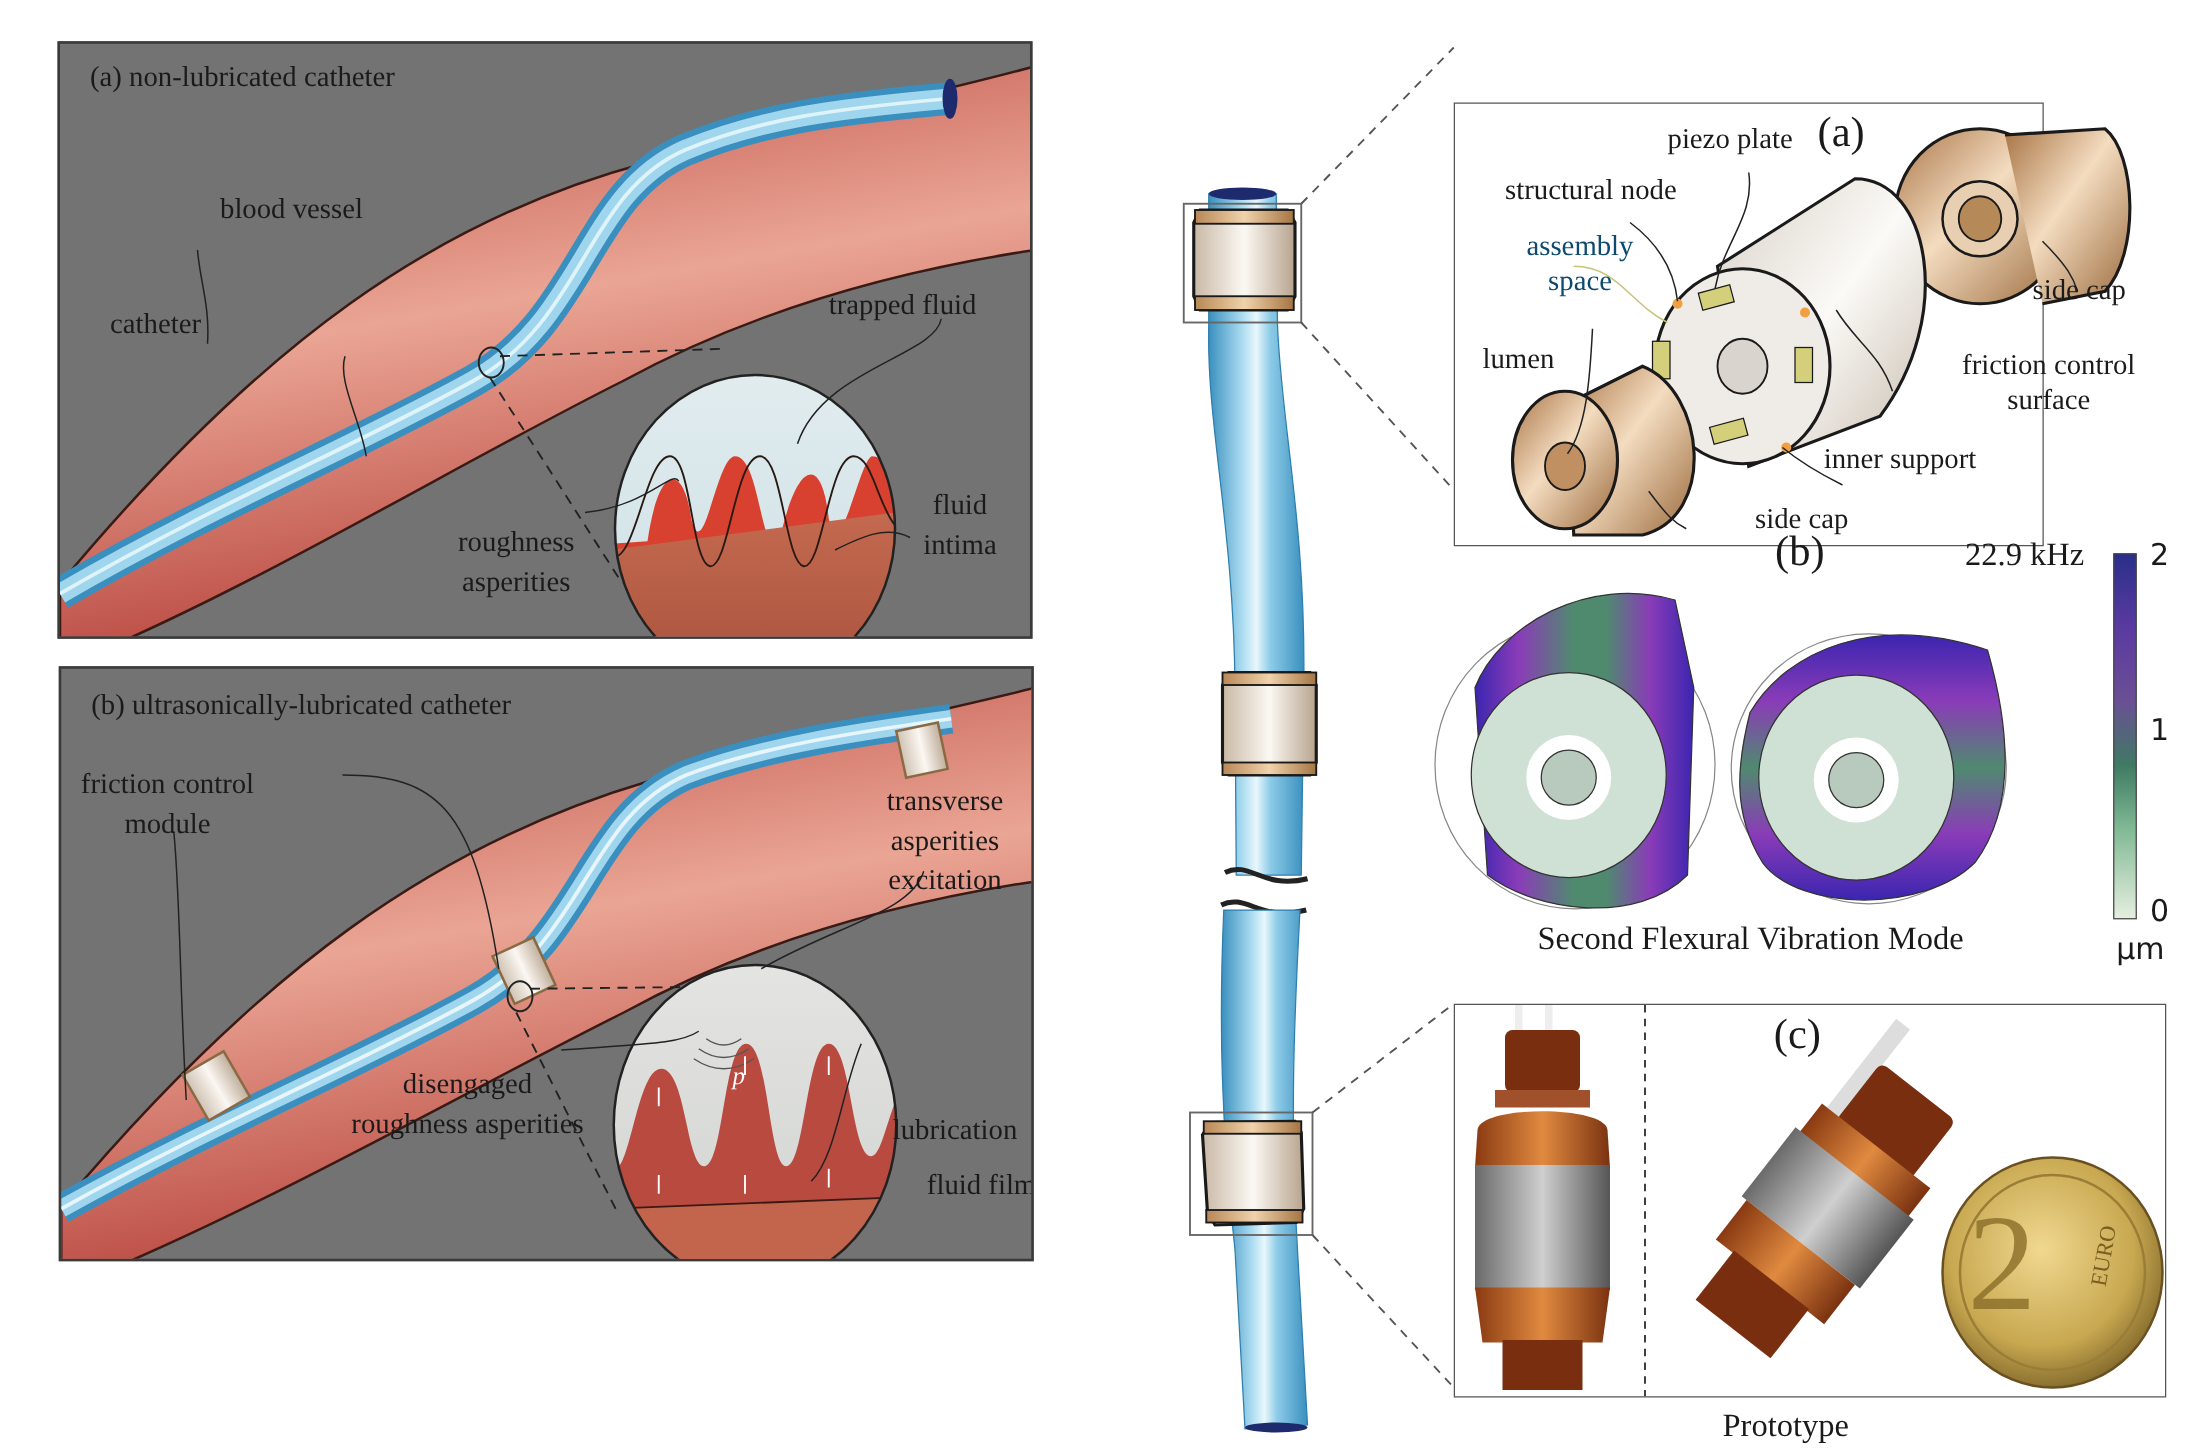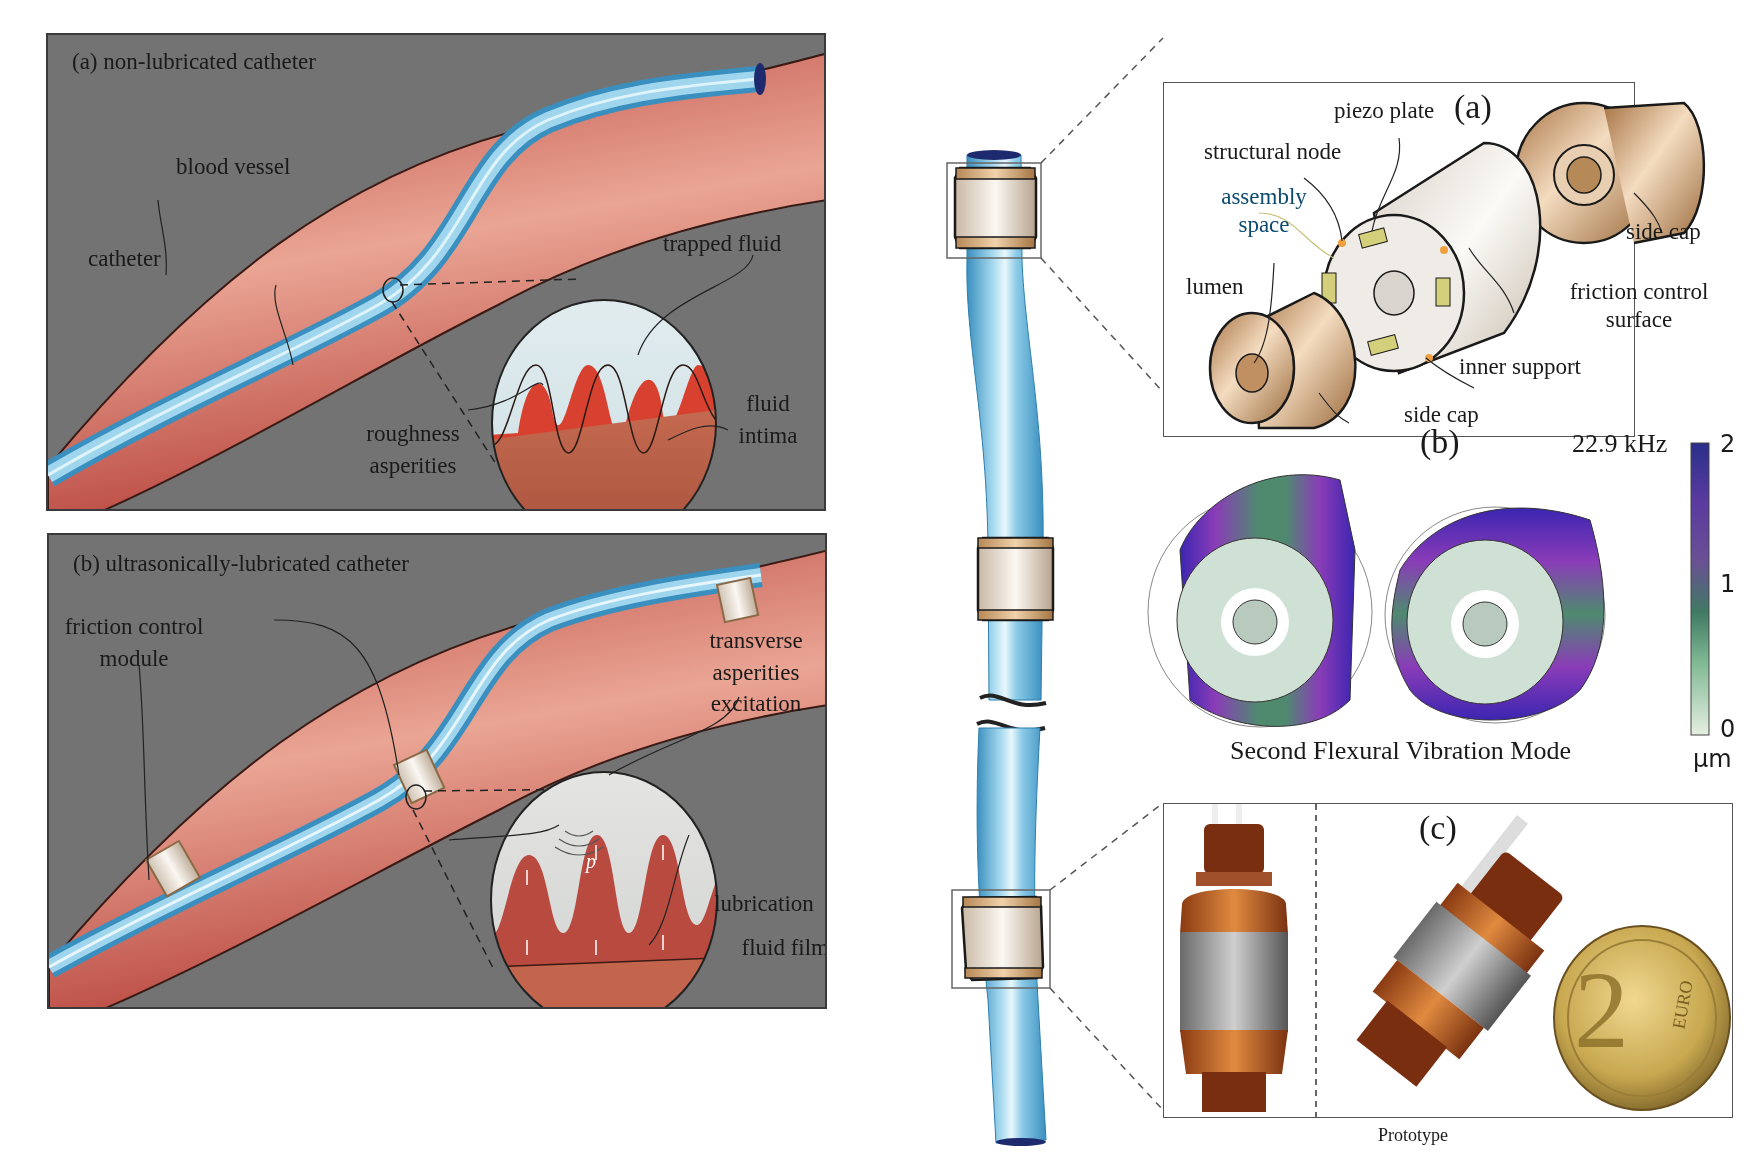--- a/index.html
+++ b/index.html
@@ -144,20 +144,24 @@
   <div class="panel-title" style="left:24px; top:16px;">(b) ultrasonically-lubricated catheter</div>
   <div class="lbl ctr" style="left:5px; top:78px; width:160px;">
     <div>friction control</div>
     <div style="margin-top:4px;">module</div>
   </div>
   <div class="lbl ctr" style="left:652px; top:92px; width:110px;">
     <div>transverse</div>
     <div style="margin-top:4px;">asperities</div>
     <div style="margin-top:4px;">excitation</div>
   </div>
+  <div class="lbl ctr" style="left:215px; top:318px; width:220px;">
+    <div>disengaged</div>
+    <div style="margin-top:4px;">roughness asperities</div>
+  </div>
   <div class="lbl ctr" style="left:650px; top:355px; width:130px;">
     <div>lubrication</div>
     <div style="margin-top:16px;text-align:right;">fluid film</div>
   </div>
   <div class="lbl" style="left:537px; top:314px; font-style:italic; color:#fff; font-size:20px;">p</div>
 </div>
 
 <svg width="1758" height="1164" style="pointer-events:none;">
   <defs>
     <linearGradient id="cathV" x1="0" y1="0" x2="1" y2="0">
@@ -379,13 +383,13 @@
 
     <g>
       <ellipse cx="478" cy="214" rx="88" ry="92" fill="url(#coin)" stroke="#6a5020" stroke-width="2"></ellipse>
       <ellipse cx="478" cy="214" rx="74" ry="78" fill="none" stroke="#9a7e38" stroke-width="2"></ellipse>
     </g>
   </svg>
   <div class="lbl big-letter" style="left:255px; top:4px;">(c)</div>
   <div class="lbl" style="left:410px; top:140px; font-size:110px; color:#8a6e28; opacity:0.8;">2</div>
   <div class="lbl" style="left:495px; top:190px; font-size:18px; color:#7a5e20; transform:rotate(-80deg);">EURO</div>
 </div>
-<div class="lbl" style="left:1378px; top:1125px; font-size:18px;">Prototype</div>
+<div class="lbl" style="left:1378px; top:1125px; font-size:26px;">Prototype</div>
 
 </body></html>

